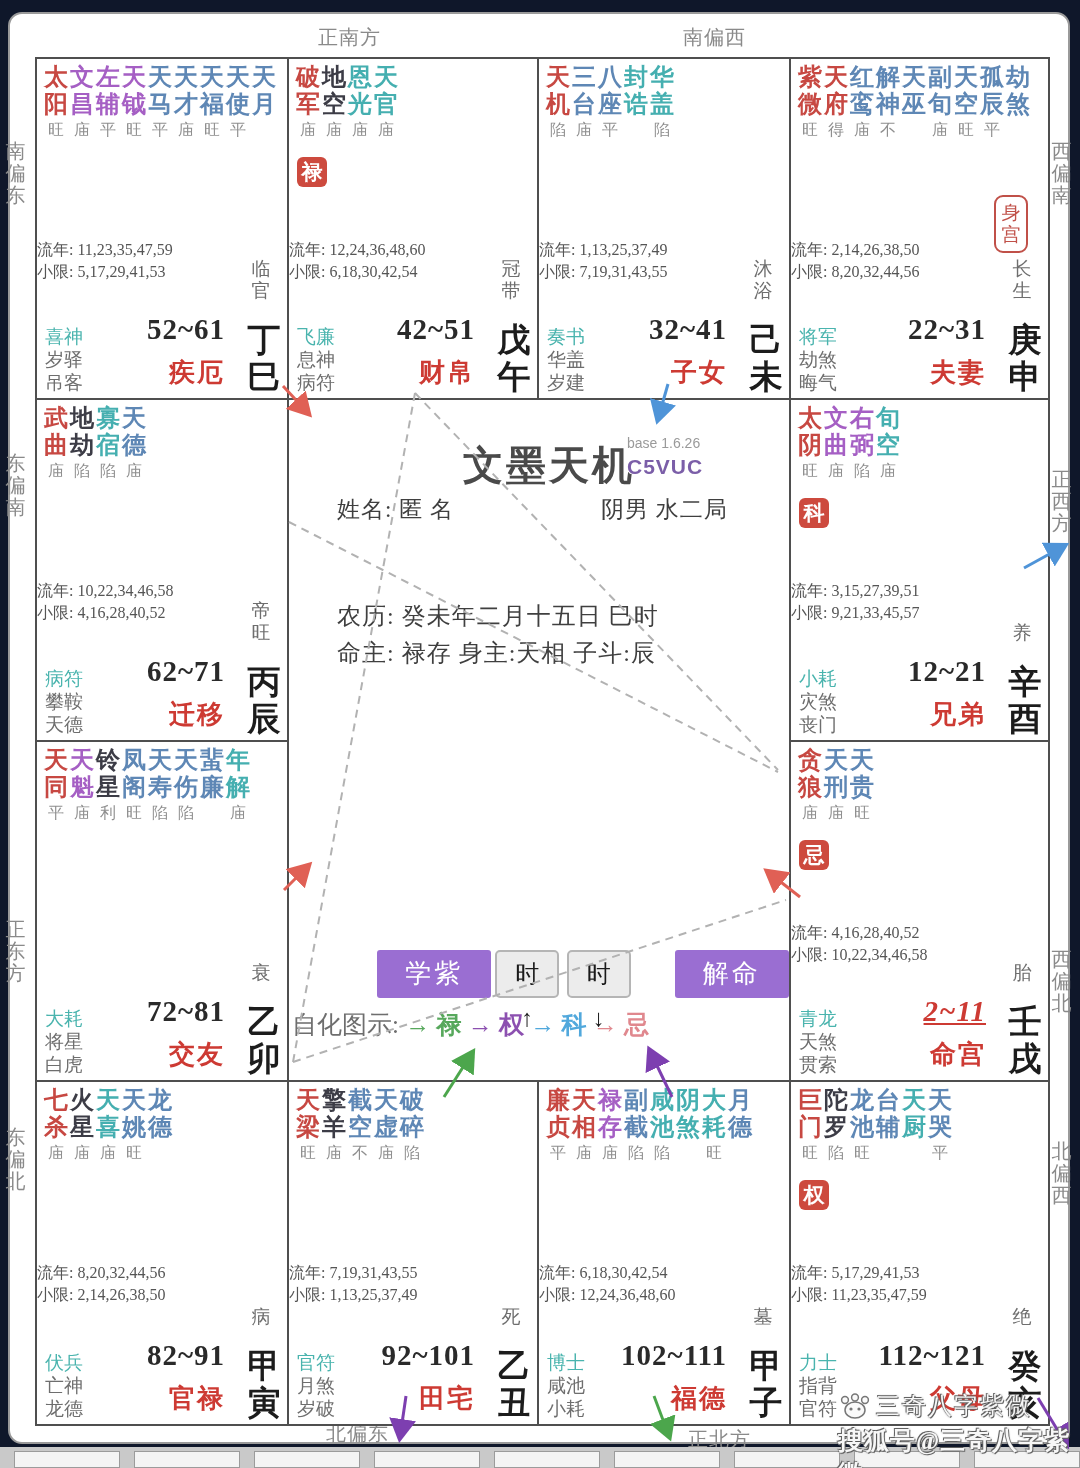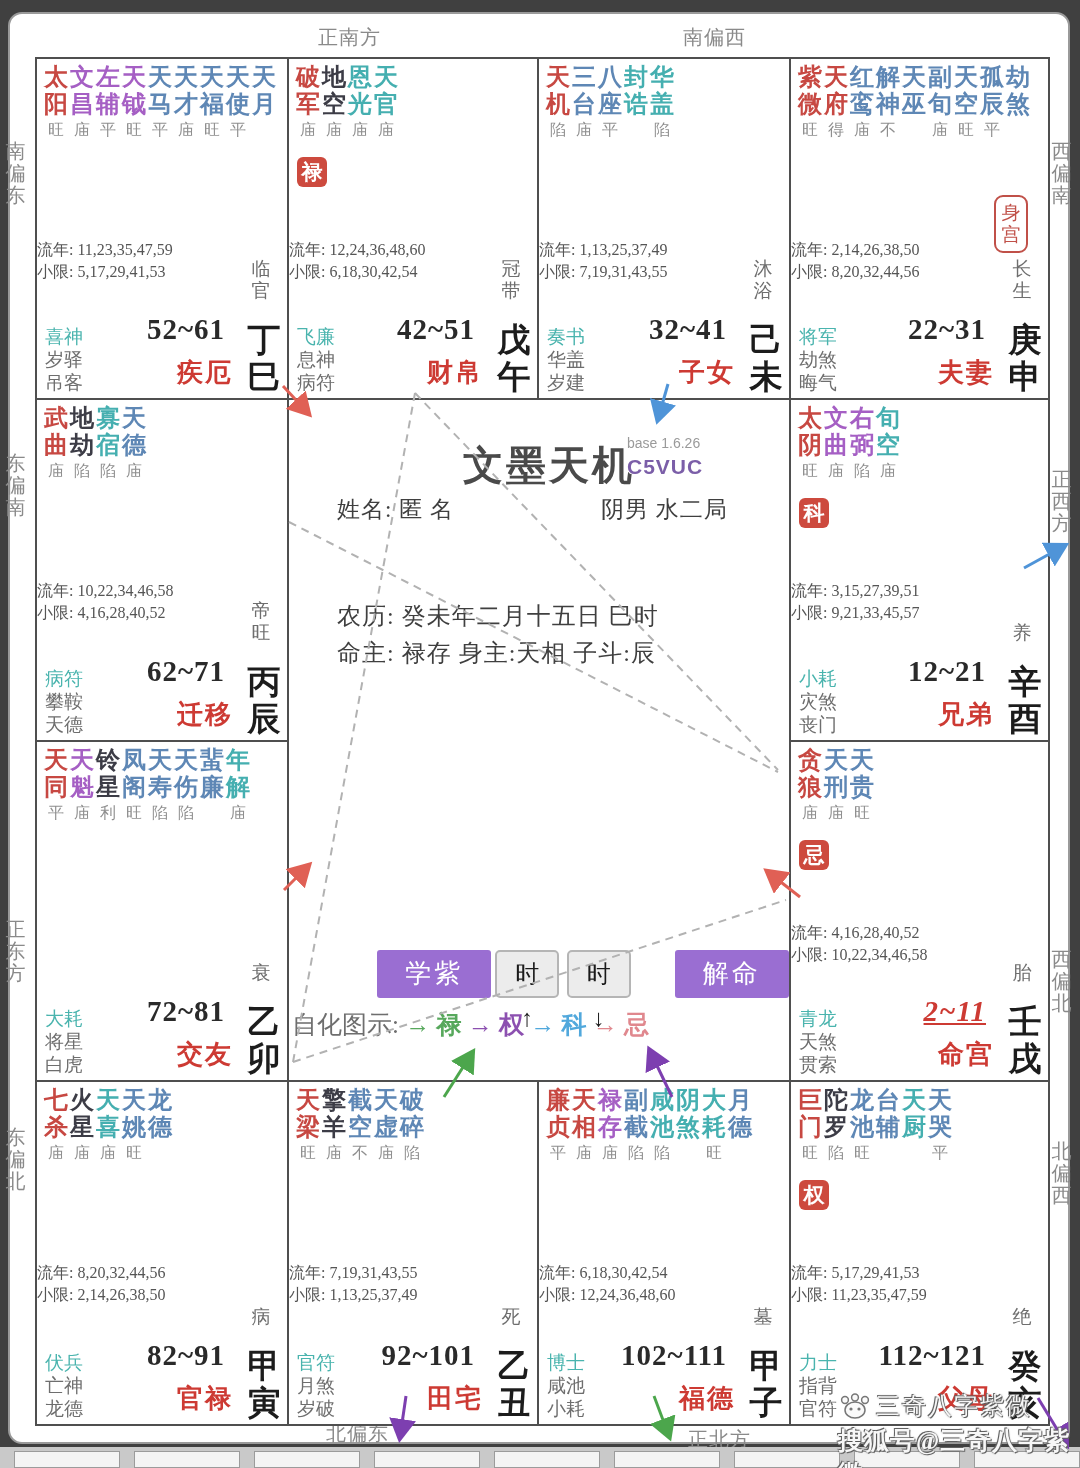--- a/index.html
+++ b/index.html
@@ -1,16 +1,16 @@
 <!DOCTYPE html>
 <html><head>
 <meta charset="utf-8">
 <style>
   html,body{margin:0;padding:0;background:#f2f2f2;}
-  #app{position:relative;width:1080px;height:1468px;background:#404040;overflow:hidden;
+  #app{position:relative;width:1080px;height:1468px;background:#0f172a;overflow:hidden;
        font-family:"Liberation Serif",serif;-webkit-font-smoothing:antialiased;}
   
   .frame{position:absolute;left:8px;top:12px;width:1058px;height:1428px;
          border:2px solid #9a9a9a;border-radius:14px;background:#fff;}
   
   .dir{position:absolute;color:#8a8a8a;font-size:20px;letter-spacing:1px;}
   .dir.v{width:22px;line-height:22px;text-align:center;word-break:break-all;}
   
   .grid{position:absolute;left:35px;top:57px;display:grid;
         grid-template-columns:252px 250px 252px 259px;
@@ -32,21 +32,21 @@
       font-size:16px;line-height:22px;color:#555;}
   .age{position:absolute;bottom:52px;left:20px;right:62px;text-align:right;
        font-size:29px;font-weight:700;color:#2a2a2a;letter-spacing:1px;}
   .age.red{color:#cd3a33;font-style:italic;text-decoration:underline;font-weight:600;}
   .gods{position:absolute;left:8px;bottom:4px;font-size:19px;line-height:23px;color:#6e6e6e;}
   .gods div:first-child{color:#4ab4ae;}
   .stage{position:absolute;right:16px;bottom:96px;width:20px;font-size:19px;line-height:22px;
          color:#6e6e6e;text-align:center;word-break:break-all;}
   .branch{position:absolute;right:5px;bottom:2px;width:36px;font-size:33px;line-height:37px;
           font-weight:700;color:#1c1c1c;text-align:center;word-break:break-all;}
-  .pname{position:absolute;right:54px;bottom:8px;font-size:26px;font-weight:700;color:#cd3a33;letter-spacing:2px;}
+  .pname{position:absolute;right:62px;bottom:8px;font-size:26px;font-weight:700;color:#cd3a33;letter-spacing:2px;}
   
   .title{position:absolute;top:38px;left:120px;width:280px;text-align:center;
          font-size:40px;font-weight:700;color:#4a4a4a;letter-spacing:3px;}
   .ver{position:absolute;top:36px;left:338px;line-height:1;}
   .ver .vb{display:block;font-size:14px;color:#9a9a9a;font-family:"Liberation Sans",sans-serif;}
   .ver .vc{display:block;font-size:21px;font-weight:700;color:#7b5ea8;margin-top:6px;
            font-family:"Liberation Sans",sans-serif;letter-spacing:1px;}
   .crow{position:absolute;font-size:23px;color:#3f3f3f;letter-spacing:1px;}
   .btns{position:absolute;top:550px;left:48px;display:flex;align-items:center;}
   .btn{height:48px;box-sizing:border-box;text-align:center;cursor:pointer;margin-left:40px;}

